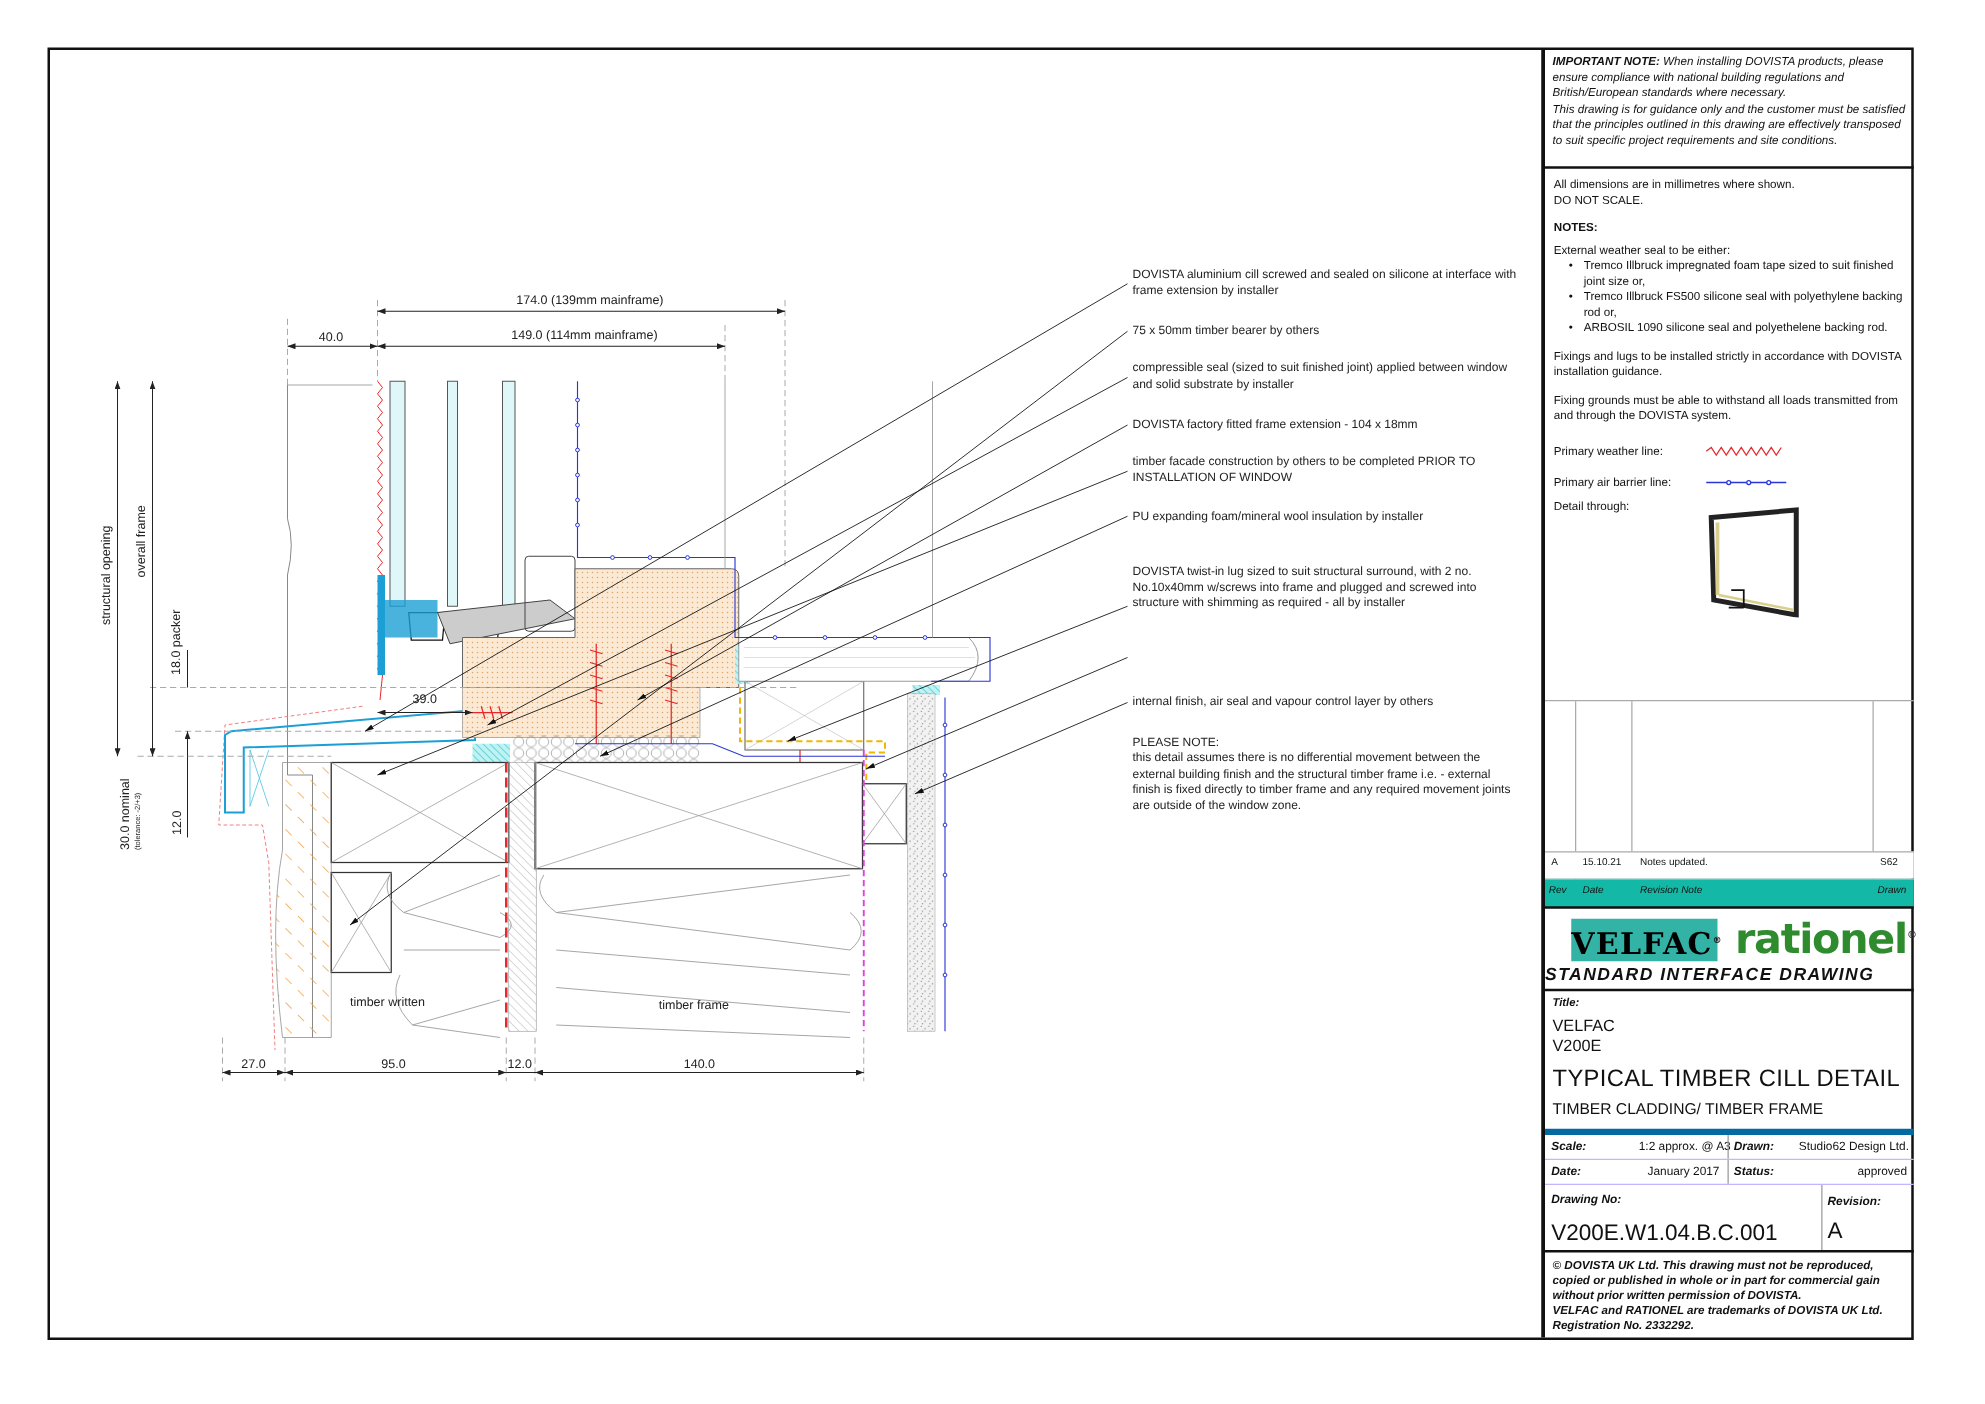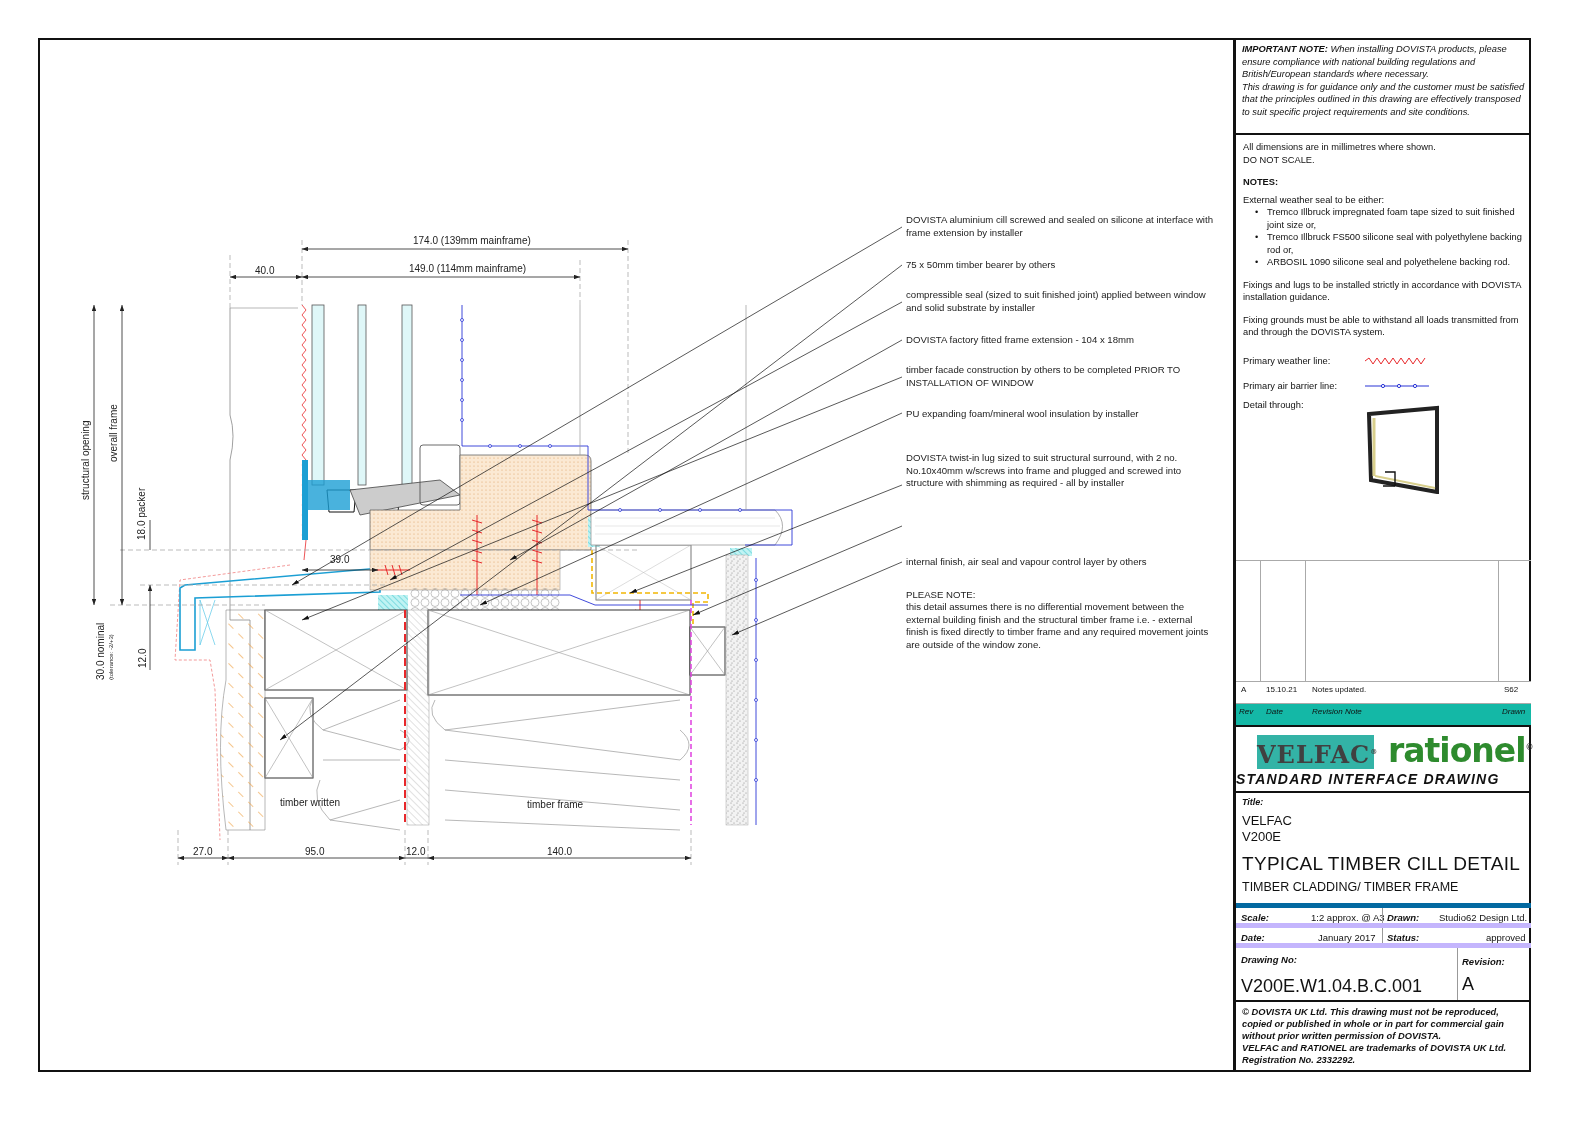--- a/index.html
+++ b/index.html
@@ -17,30 +17,30 @@
   .notes ul { list-style: none; padding-left: 12px; margin-bottom: 10px; }
   .notes li { position: relative; padding-left: 12px; }
   .notes li::before { content: "•"; position: absolute; left: 0; }
   .legend-row { display: flex; align-items: center; height: 25px; }
   .legend-row .lbl { width: 120px; }
   .revtable { top: 520px; height: 165px; border-top: 1px solid #aaa; }
   .revtable .col { position: absolute; top: 0; bottom: 0; border-left: 1px solid #aaa; }
   .revrow { position: absolute; left: 0; width: 100%; font-size: 8px; border-top: 1px solid #aaa; }
   .revrow span { position: absolute; top: 3px; }
   .logos { top: 685px; height: 68px; border-top: 2px solid #111; border-bottom: 2px solid #111; }
-  .velfac { position: absolute; left: 21px; top: 8px; width: 117px; height: 34px; background: #33b3a6; color: #404040; font-family: "DejaVu Serif", serif; font-weight: bold; font-size: 24px; text-align: center; line-height: 34px; letter-spacing: 1px; }
+  .velfac { position: absolute; left: 21px; top: 8px; width: 117px; height: 34px; background: #33b3a6; color: #000000; font-family: "DejaVu Serif", serif; font-weight: bold; font-size: 24px; text-align: center; line-height: 34px; letter-spacing: 1px; }
   .rationel { position: absolute; left: 152px; top: 4px; font-family: "DejaVu Sans", sans-serif; font-weight: bold; font-size: 33px; color: #2e8b2e; letter-spacing: -1px; }
   .std { position: absolute; left: 0; width: 100%; top: 44px; text-align: left; font-size: 14px; letter-spacing: 1.2px; font-weight: bold; font-style: italic; }
   .titlebox { top: 753px; height: 115px; padding: 4px 6px; border-bottom: 5px solid #0369a1; }
   .titlebox .lbl { font-size: 9px; font-style: italic; font-weight: bold; }
   .titlebox .prod { font-size: 13px; line-height: 16px; margin-top: 6px; }
   .titlebox .main { font-size: 19px; margin-top: 8px; letter-spacing: 0.3px; }
   .titlebox .sub { font-size: 12.5px; margin-top: 5px; }
   .meta { top: 868px; height: 92px; font-size: 9.5px; }
-  .meta .row { position: absolute; left: 0; width: 100%; border-bottom: 5px solid #c4b5fd; height: 20px; }
+  .meta .row { position: absolute; left: 0; width: 100%; border-bottom: 1px solid #c4b5fd; height: 20px; }
   .meta .k { position: absolute; font-style: italic; font-weight: bold; top: 4px; }
   .meta .v { position: absolute; top: 4px; }
   .meta .vsep { position: absolute; top: 0; bottom: 0; border-left: 1px solid #999; }
   .drwno { position: absolute; left: 5px; top: 46px; font-size: 9.5px; font-style: italic; font-weight: bold; }
   .drwval { position: absolute; left: 5px; top: 68px; font-size: 18px; }
   .revlbl { position: absolute; left: 226px; top: 48px; font-size: 9.5px; font-style: italic; font-weight: bold; }
   .revval { position: absolute; left: 226px; top: 66px; font-size: 18px; }
   .copyright { top: 960px; height: 70px; border-top: 2px solid #111; padding: 4px 6px; font-size: 9.3px; line-height: 12px; font-style: italic; font-weight: bold; }
   .callout { position: absolute; left: 866px; font-size: 9.6px; line-height: 12.5px; color: #222; }
   .dimtxt { position: absolute; font-size: 10px; color: #222; white-space: nowrap; }

